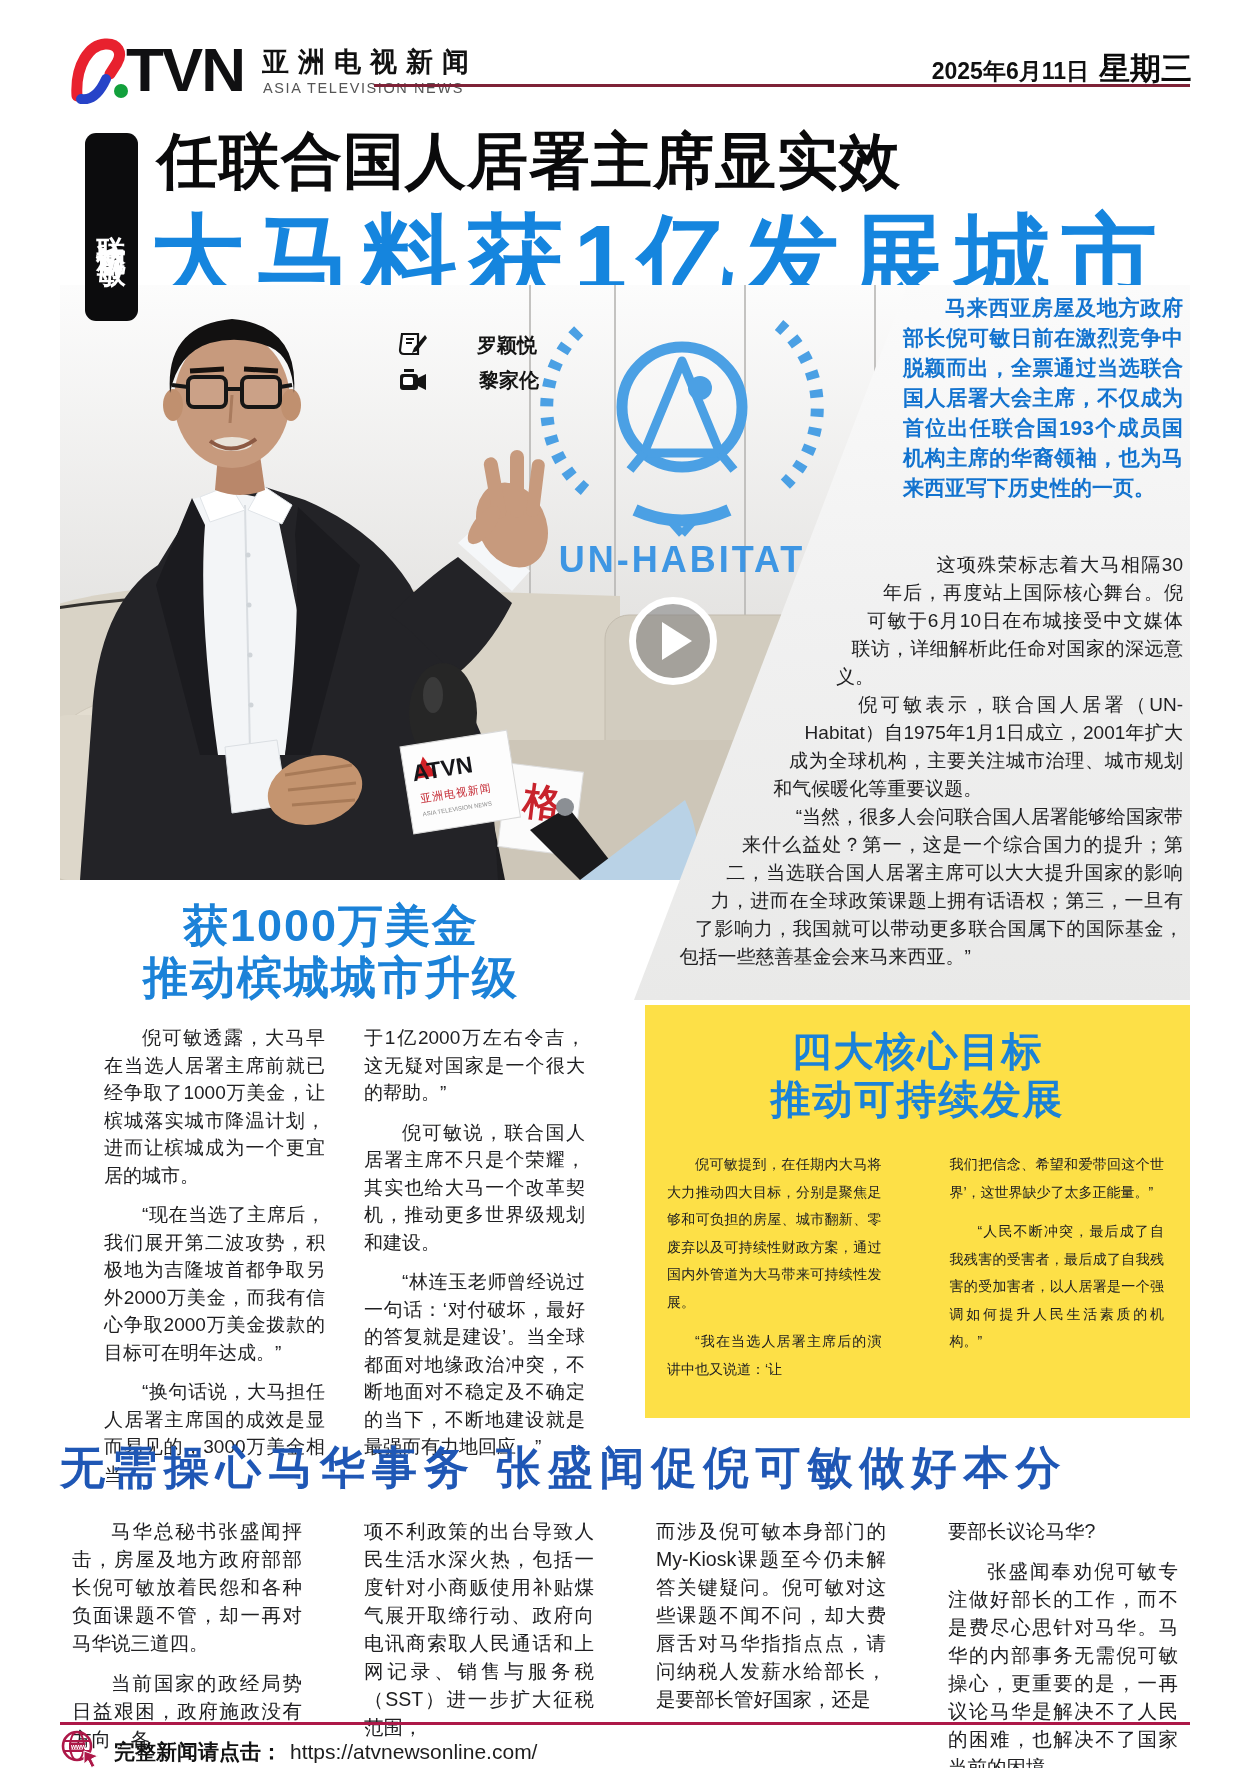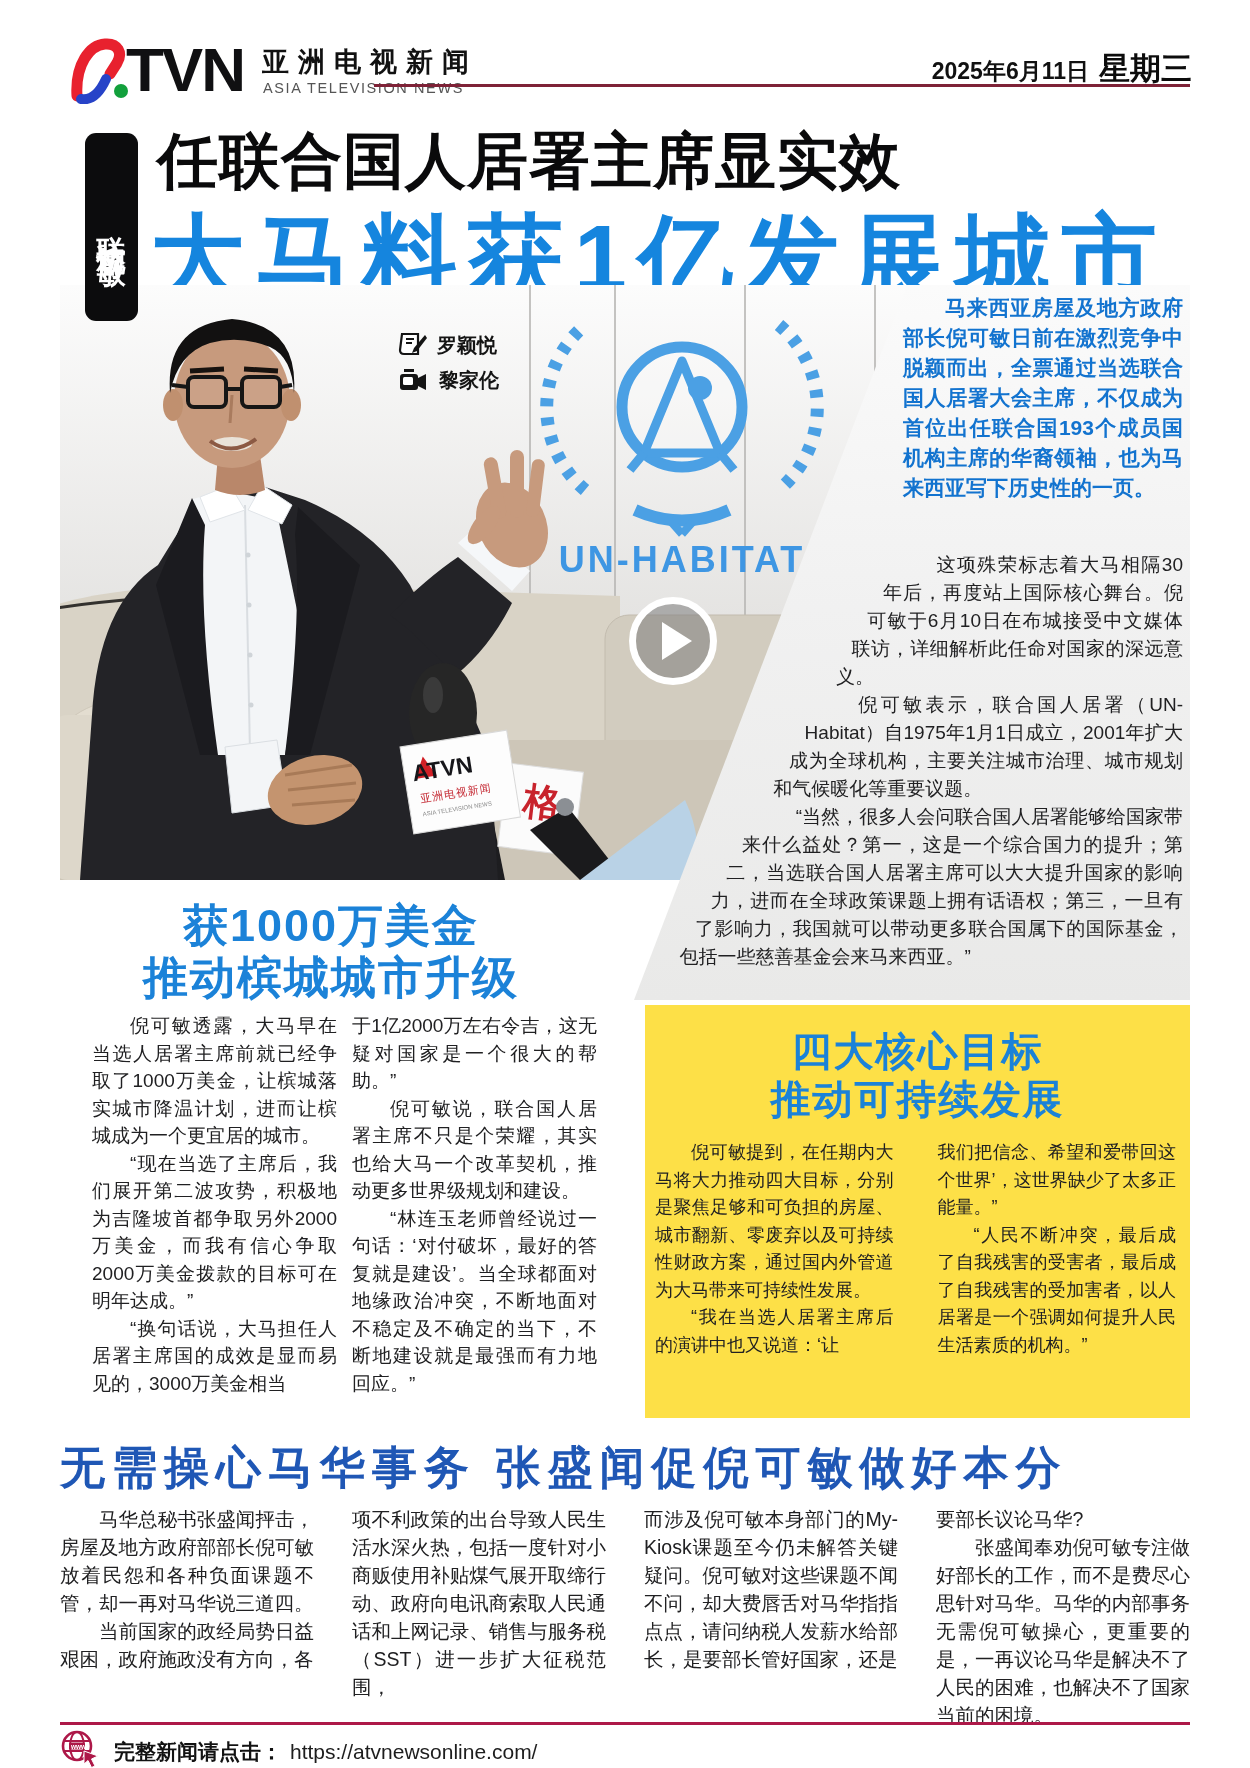--- a/index.html
+++ b/index.html
@@ -23,21 +23,21 @@
   .kicker span{writing-mode:vertical-rl;text-orientation:upright;color:#fff;font-size:29px;
           font-weight:800;letter-spacing:6px;}
   .h-sub{left:157px;top:121px;font-size:61px;font-weight:900;color:#0a0a0b;letter-spacing:1px;white-space:nowrap;}
   .h-main{left:150px;top:196px;font-size:95px;font-weight:900;color:#1585de;letter-spacing:11px;white-space:nowrap;}
 
   
   .photo{left:60px;top:285px;width:850px;height:595px;z-index:1;
          clip-path:polygon(0 0,100% 0,73% 100%,0 100%);background:#c2410c;}
   .byline{left:398px;top:331px;z-index:4;display:flex;flex-direction:column;gap:7px;}
   .byline .row{display:flex;align-items:center;gap:9px;}
-  .byline .nm{font-size:20px;font-weight:700;color:#141414;}
+  .byline .nm{font-size:20px;font-weight:700;color:#141414;margin-left:40px;}
   .play{left:629px;top:597px;width:88px;height:88px;border-radius:50%;z-index:6;
         background:rgba(125,125,125,.55);border:7px solid #fff;box-sizing:border-box;
         display:flex;align-items:center;justify-content:center;cursor:pointer;}
   .play .tri{width:0;height:0;border-left:30px solid #fff;border-top:19px solid transparent;
         border-bottom:19px solid transparent;margin-left:8px;}
 
   
   .lead-panel{left:615px;top:285px;width:575px;height:715px;z-index:2;
         background:linear-gradient(180deg,#fbfbfb 0%,#f1f1f1 45%,#e9e9e8 100%);
         clip-path:polygon(50.8% 0,100% 0,100% 100%,3.3% 100%);}
@@ -46,29 +46,29 @@
   .lead-spacer{float:left;width:280px;height:708px;
         shape-outside:polygon(0px 0px,276px 0px,276px 250px,20px 708px,0px 708px);}
   .lead-text p{margin:0;text-indent:2em;}
   .lead-text p.intro{color:#1273cf;font-weight:800;font-size:21px;line-height:30px;margin-bottom:48px;}
 
   
   .funding-title{left:51px;top:900px;width:560px;text-align:center;color:#1b82d8;
         font-size:45px;font-weight:700;line-height:52px;letter-spacing:2px;}
   .funding-cols{left:92px;top:1012px;width:505px;display:flex;gap:15px;}
   .news-col{flex:1;font-size:19px;line-height:27.5px;text-align:justify;color:#202022;}
-  .news-col p{margin:0;}
+  .news-col p{margin:12px;}
   .news-col p.ind{text-indent:2em;}
 
   
   .goals{left:645px;top:1005px;width:545px;height:413px;background:#fde047;}
   .goals-title{margin:22px 0 0 0;text-align:center;color:#1b82d8;font-size:40px;
         font-weight:900;line-height:48px;letter-spacing:2px;}
   .goals-cols{display:flex;gap:44px;padding:16px 14px 0 10px;}
-  .goals-cols .news-col{font-size:18px;line-height:27.5px;}
+  .goals-cols .news-col{font-size:14px;line-height:27.5px;}
 
   
   .mca-headline{left:60px;top:1438px;font-size:45px;font-weight:900;color:#1f57b5;
         letter-spacing:7px;white-space:nowrap;}
   .mca-cols{left:60px;top:1505px;width:1130px;display:flex;gap:38px;}
   .mca-cols .news-col{font-size:19.5px;line-height:28px;}
 
   
   .footer-rule{left:60px;top:1722px;width:1130px;height:3px;background:#ad1848;}
   .globe{left:60px;top:1729px;width:40px;height:40px;}

